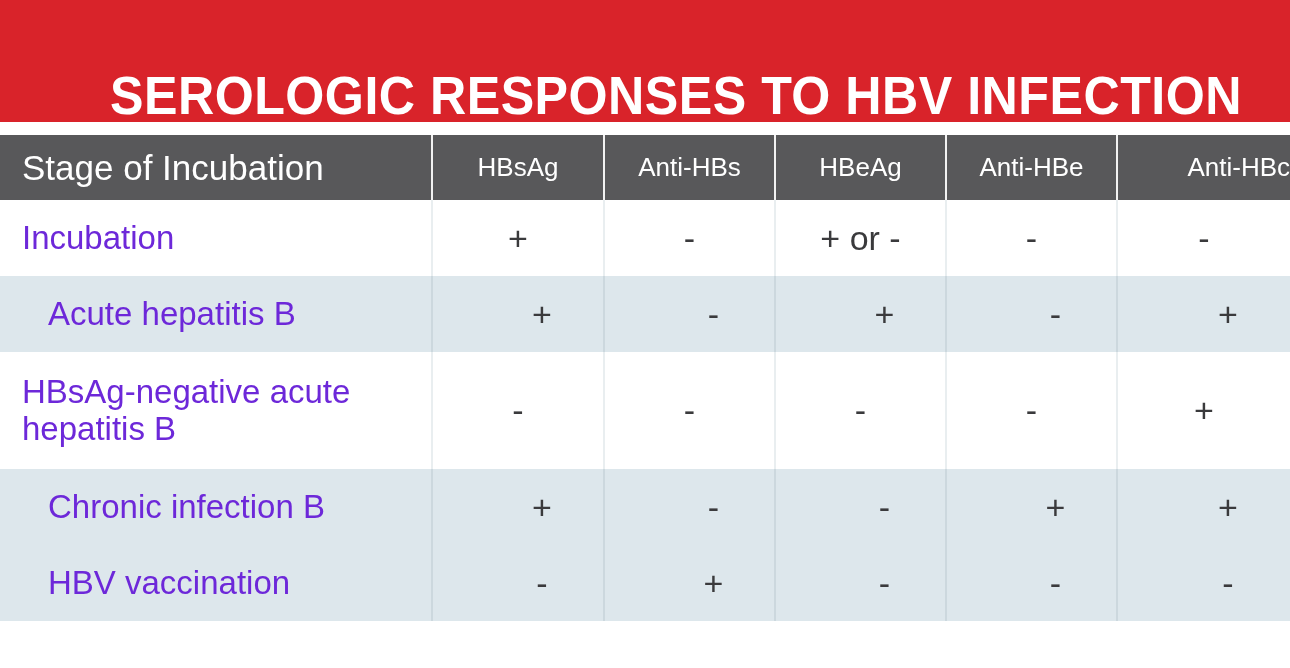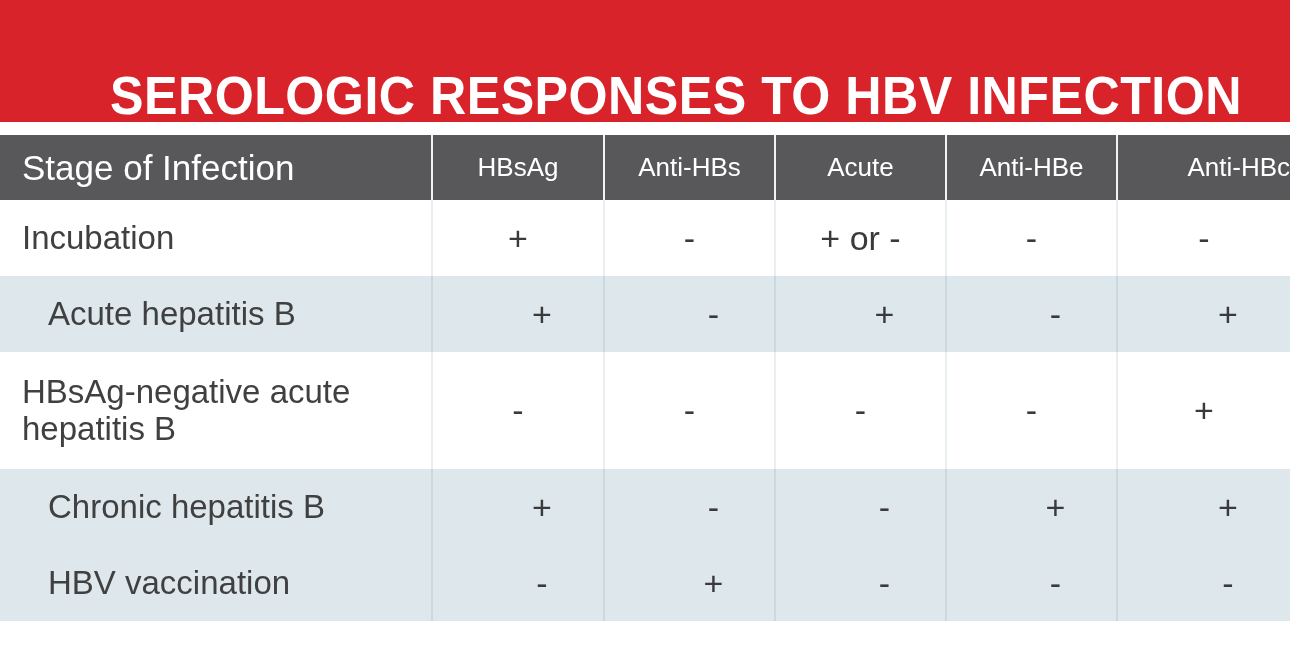--- a/index.html
+++ b/index.html
@@ -102,21 +102,21 @@
     font-size: 33px;
     line-height: 1.12;
   }
   tbody tr.row-tint td { border-right-color: #ccd8de; padding-left: 48px; }
   tbody td.last-cell { border-right: none; }
 
   tbody td.stage-cell {
     text-align: left;
     padding: 6px 16px 6px 22px;
     font-size: 33px;
-    color: #404040;
+    color: #6d28d9;
   }
   tbody td.val-cell {
     text-align: center;
     font-size: 34px;
     color: #3a3a3c;
   }
 
   tr.h-short td { height: 64px; }
   tr.h-tall  td { height: 105px; }
 </style>
@@ -135,24 +135,24 @@
     <colgroup>
       <col class="c-stage">
       <col class="c-d1">
       <col class="c-d2">
       <col class="c-d3">
       <col class="c-d4">
       <col class="c-d5">
     </colgroup>
     <thead>
       <tr>
-        <th class="stage-head">Stage of Infection</th>
+        <th class="stage-head">Stage of Incubation</th>
         <th class="val-head">HBsAg</th>
         <th class="val-head">Anti-HBs</th>
-        <th class="val-head">Acute</th>
+        <th class="val-head">HBeAg</th>
         <th class="val-head">Anti-HBe</th>
         <th class="val-head last-head">Anti-HBc</th>
       </tr>
     </thead>
     <tbody>
 
       <tr class="row-white h-short">
         <td class="stage-cell">Incubation</td>
         <td class="val-cell">+</td>
         <td class="val-cell">-</td>
@@ -173,21 +173,21 @@
       <tr class="row-white h-tall">
         <td class="stage-cell">HBsAg-negative acute hepatitis B</td>
         <td class="val-cell">-</td>
         <td class="val-cell">-</td>
         <td class="val-cell">-</td>
         <td class="val-cell">-</td>
         <td class="val-cell last-cell">+</td>
       </tr>
 
       <tr class="row-tint h-short">
-        <td class="stage-cell">Chronic hepatitis B</td>
+        <td class="stage-cell">Chronic infection B</td>
         <td class="val-cell">+</td>
         <td class="val-cell">-</td>
         <td class="val-cell">-</td>
         <td class="val-cell">+</td>
         <td class="val-cell last-cell">+</td>
       </tr>
 
 
       <tr class="row-tint h-short">
         <td class="stage-cell">HBV vaccination</td>

